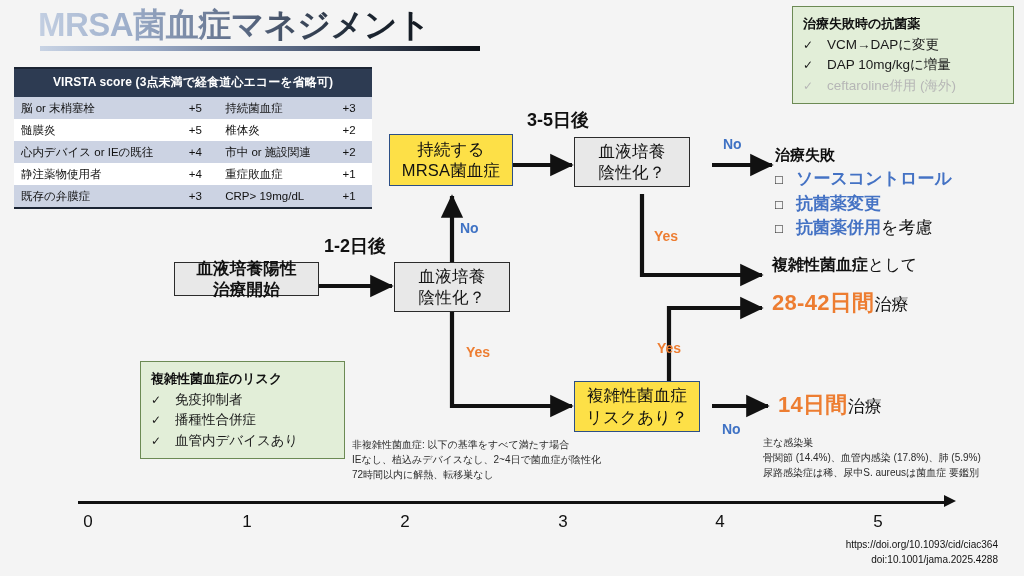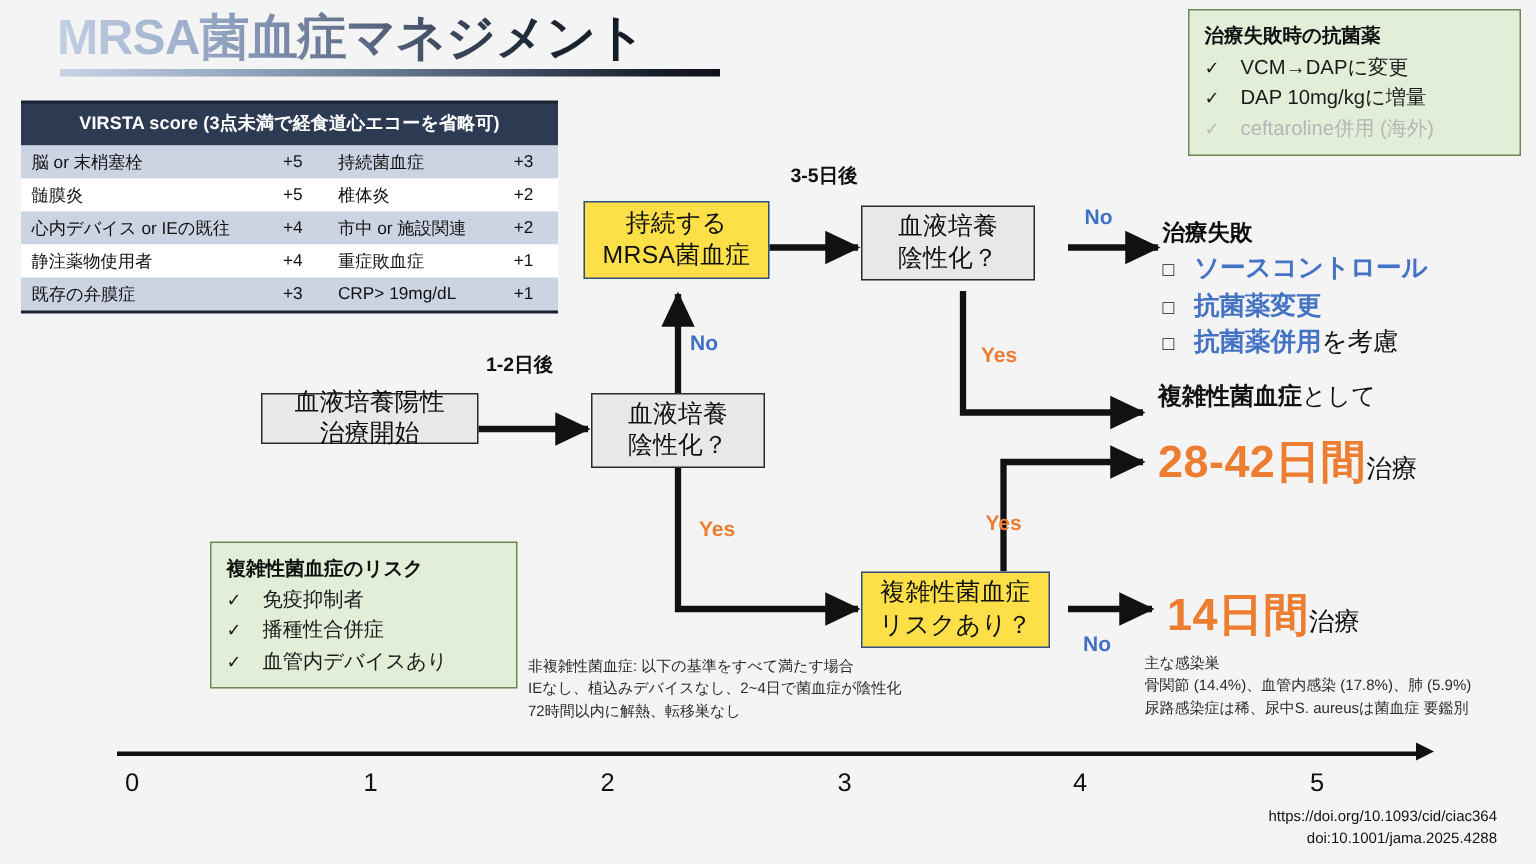--- a/index.html
+++ b/index.html
@@ -71,21 +71,21 @@
     line-height: 1.28;
     letter-spacing: 0.2px;
   }
   .fbox.gray  { background: #e8e8e8; border: 1.6px solid #2b2b2b; }
   .fbox.blue  { background: #fde047; border: 1.6px solid #2c4f86; }
 
   
   #wires { left: 0; top: 0; width: 1024px; height: 576px; pointer-events: none; }
 
   
-  .stage-label { font-size: 13px; font-weight: bold; color: #111; white-space: nowrap; }
+  .stage-label { font-size: 18px; font-weight: bold; color: #111; white-space: nowrap; }
   .yn { font-size: 14px; font-weight: bold; white-space: nowrap; }
   .yn.no  { color: #3f72c4; }
   .yn.yes { color: #ed7d31; }
 
   
   .greenbox {
     box-sizing: border-box;
     background: #e2eed8;
     border: 1.3px solid #6c8a54;
     padding: 8px 10px 7px 10px;
@@ -110,21 +110,21 @@
   }
   .fail-item .sq { font-size: 13px; width: 21px; flex: none; color: #111; }
   .blue-txt { color: #4472c4; font-weight: bold; }
   .blk-txt  { color: #111; text-align: center; }
 
   
   .outcome { font-size: 16px; white-space: nowrap; line-height: 1.3; }
   .outcome .b-blk { font-weight: bold; color: #111; }
   .outcome .n-blk { color: #111; }
   .big-orange {
-    font-size: 30px; font-weight: bold; color: #ed7d31;
+    font-size: 22px; font-weight: bold; color: #ed7d31;
     letter-spacing: 0.3px;
   }
   .big-after { font-size: 17px; color: #111; }
 
   
   .foot {
     font-size: 10px; color: #2b2b2b; line-height: 1.5; white-space: nowrap;
   }
 
   
@@ -210,21 +210,21 @@
     <path d="M452,311 L452,406 L572,406"></path>
 
     <path d="M642,194 L642,275 L762,275"></path>
 
     <path d="M669,381 L669,308 L762,308"></path>
 
     <path d="M712,406 L768,406"></path>
   </g>
 </svg>
 
-<div class="abs fbox gray" style="left:174px; top:262px; width:145px; height:34px;">
+<div class="abs fbox gray" style="left:174px; top:262px; width:145px; height:34px;font-weight:bold;">
   <div>血液培養陽性</div>
   <div>治療開始</div>
 </div>
 
 <div class="abs fbox gray" style="left:394px; top:262px; width:116px; height:50px;">
   <div>血液培養</div>
   <div>陰性化？</div>
 </div>
 
 <div class="abs fbox blue" style="left:389px; top:134px; width:124px; height:52px;">

